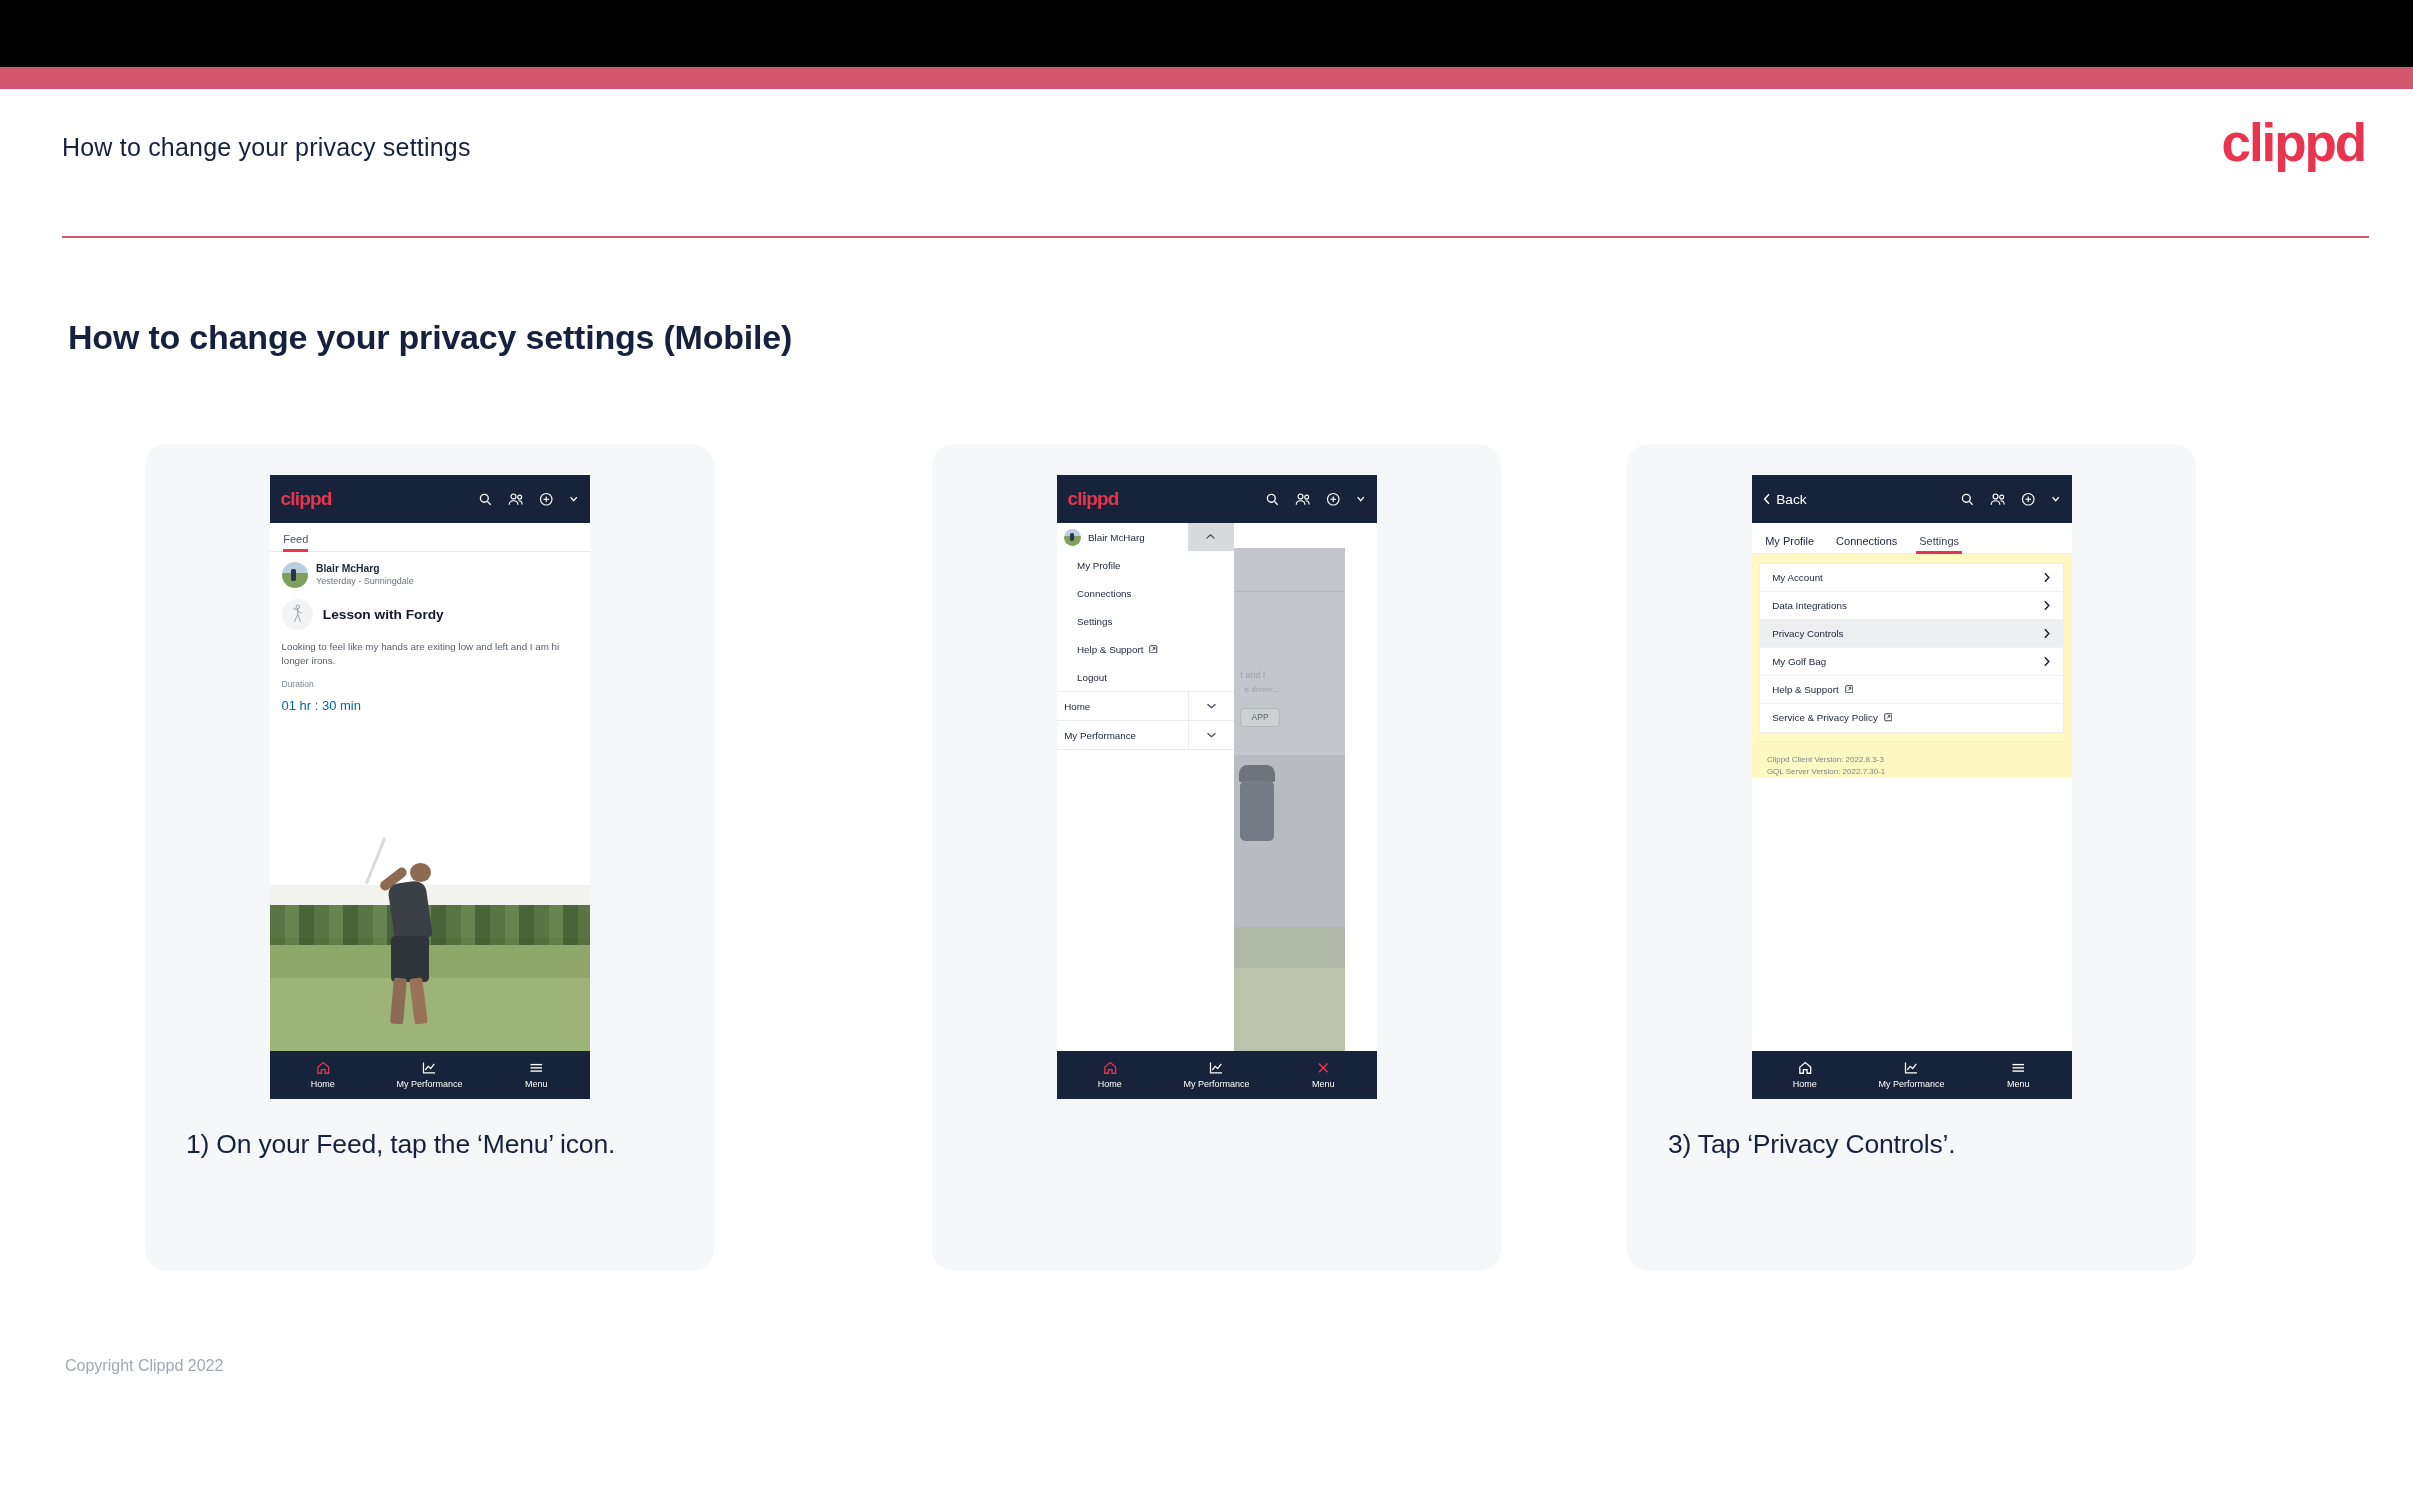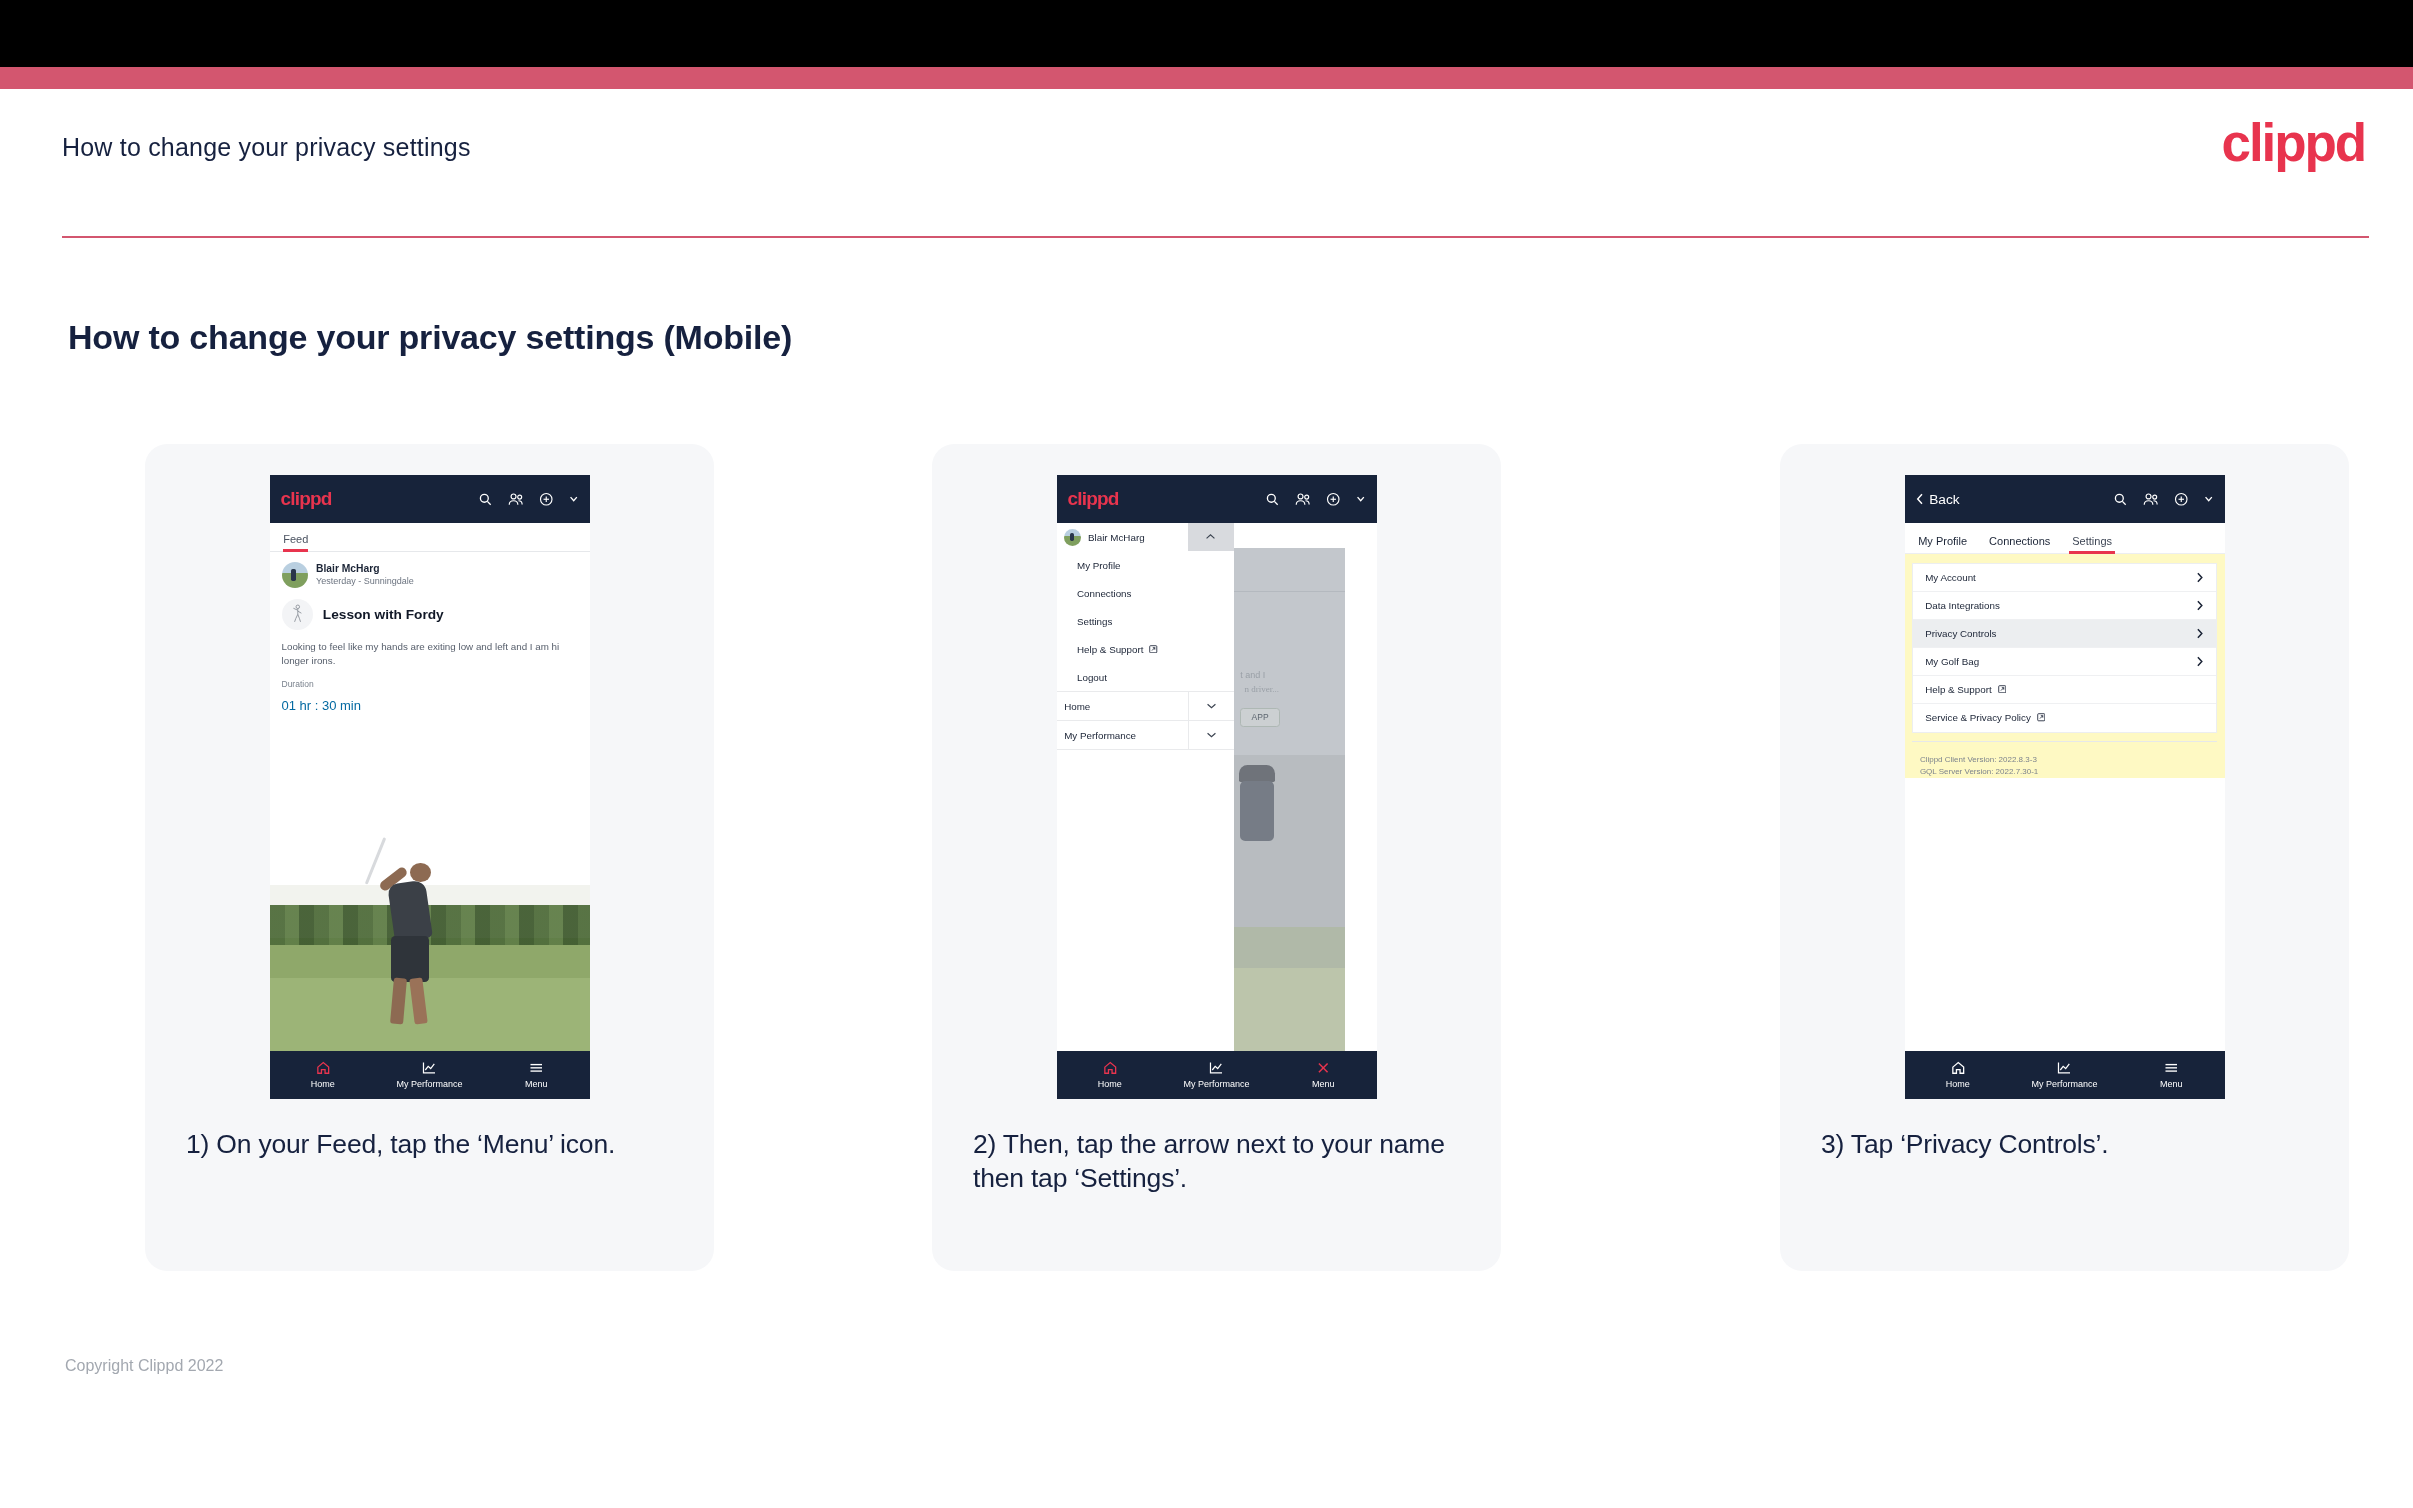--- a/index.html
+++ b/index.html
@@ -44,21 +44,21 @@
   }
 
   
   .cards { position: absolute; left: 0; top: 444px; width: 2413px; height: 838px; }
   .card {
     position: absolute; top: 0; width: 569px; height: 827px;
     background: #f6f7f9; border-radius: 22px;
   }
   .card.c1 { left: 145px; }
   .card.c2 { left: 932px; }
-  .card.c3 { left: 1780px; }
+  .card.c3 { left: 1627px; }
 
   .phone {
     position: absolute; top: 31px; width: 320px; height: 624px;
     left: 50%; transform: translateX(-50%);
     background: #ffffff; overflow: hidden;
   }
 
   
   .app-bar {
     position: relative; height: 48px; background: #17233a;
@@ -497,21 +497,20 @@
           <div class="nb">
             <svg width="14.5" height="13.7" viewBox="0 0 20 19" stroke="#e8344e" stroke-width="2.1">
                 <line x1="4" y1="3.5" x2="16" y2="15.5"></line>
                 <line x1="16" y1="3.5" x2="4" y2="15.5"></line>
               </svg>
             <span>Menu</span>
           </div>
         </div>
 
       </div>
-      <div class="caption">2) Then, tap the arrow next to your name then tap ‘Settings’.</div>
     </div>
 
     <div class="card c3">
       <div class="phone">
 
         <div class="app-bar">
           <div class="app-back">
             <svg width="7.7" height="12" viewBox="0 0 9 14" fill="none" stroke="#fff" stroke-width="1.7">
                 <polyline points="7,1.5 2,7 7,12.5"></polyline>
               </svg>

